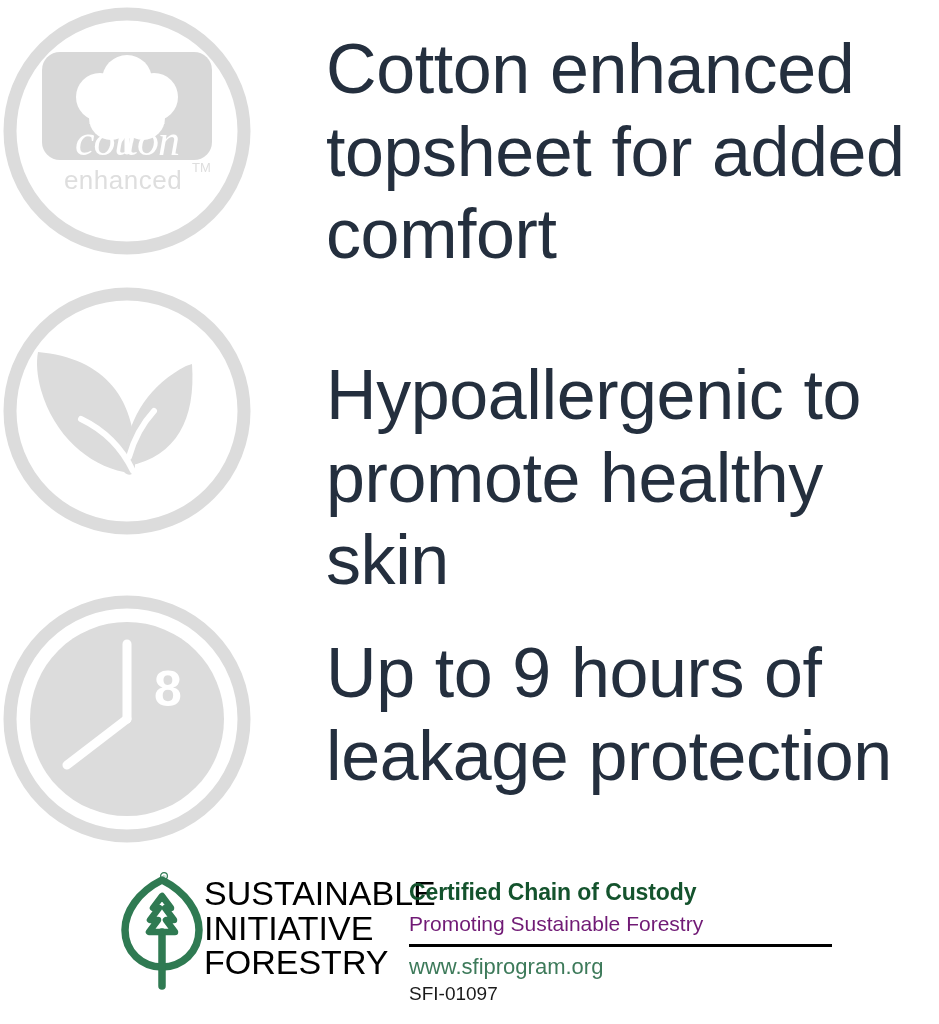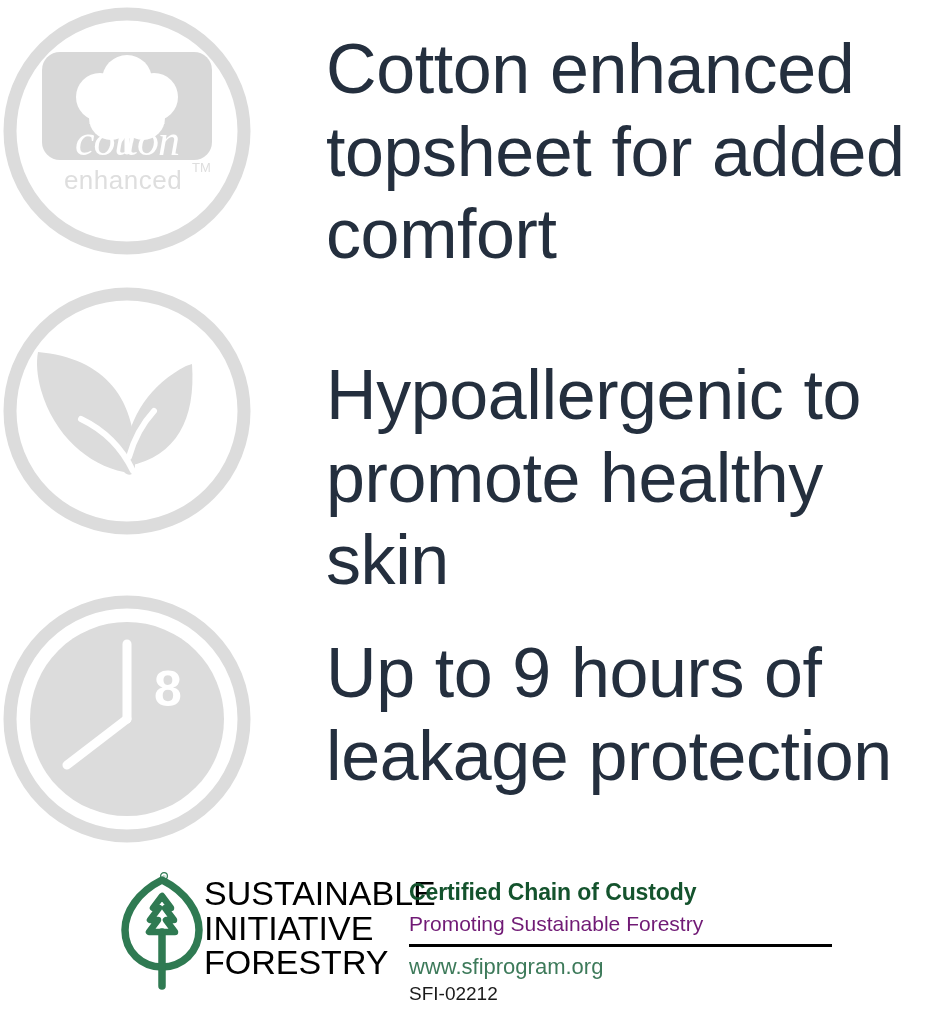--- a/index.html
+++ b/index.html
@@ -244,17 +244,17 @@
       <span class="wm-line">SUSTAINABLE</span>
       <span class="wm-line">INITIATIVE</span>
       <span class="wm-line">FORESTRY</span>
     </div>
 
     <div id="sfi-right">
       <div id="sfi-title">Certified Chain of Custody</div>
       <div id="sfi-subtitle">Promoting Sustainable Forestry</div>
       <div id="sfi-rule"></div>
       <div id="sfi-url">www.sfiprogram.org</div>
-      <div id="sfi-code">SFI-02212</div>
+      <div id="sfi-code">SFI-01097</div>
     </div>
   </div>
 
 </div>
 
 </body></html>

